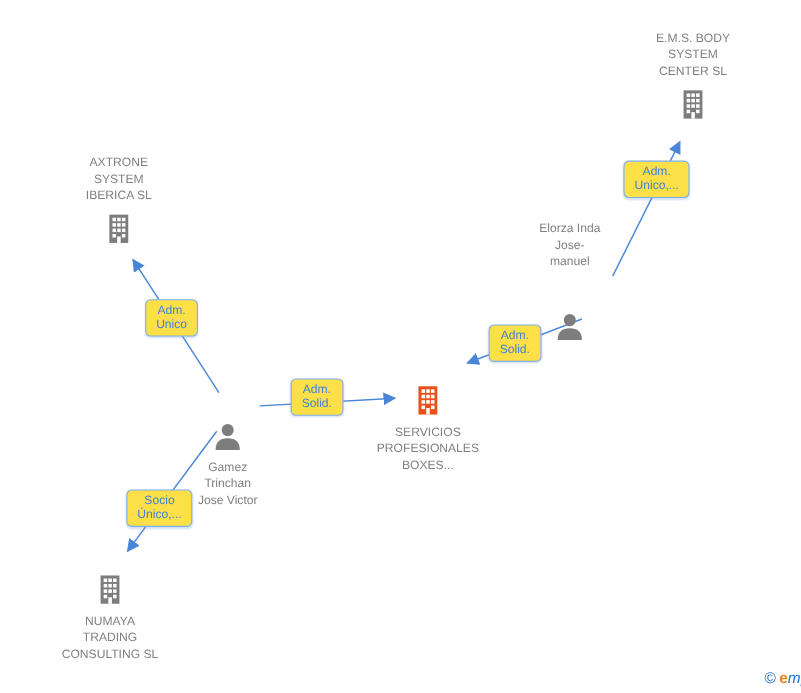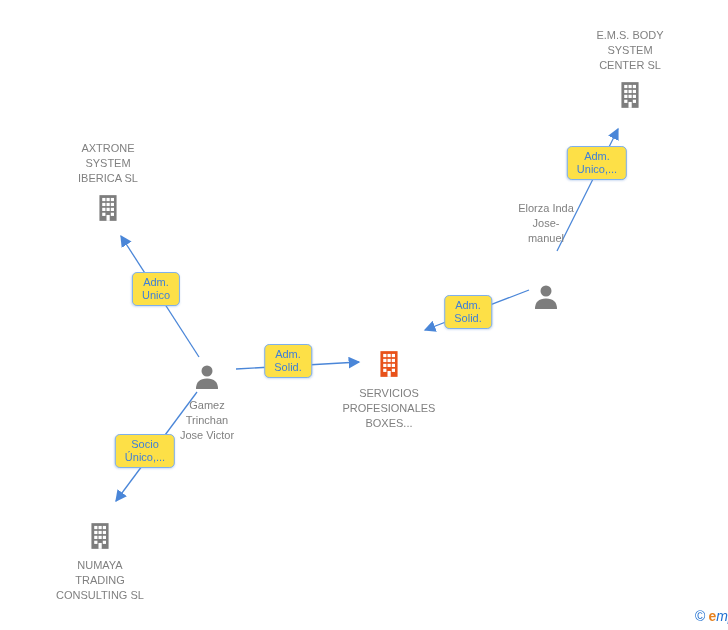--- a/index.html
+++ b/index.html
@@ -135,31 +135,31 @@
         <rect x="8.6" y="13.8" width="3" height="3"></rect>
           <rect x="12.6" y="13.8" width="3" height="3"></rect>
           <rect x="16.6" y="13.8" width="3" height="3"></rect>
         <rect x="8.6" y="18.4" width="3" height="3"></rect>
           <rect x="16.6" y="18.4" width="3" height="3"></rect>
         <rect x="12.6" y="20.5" width="3" height="5.5"></rect>
       </g>
     </svg>
   </div>
 
-  <div class="node" style="left:546px;top:201px;gap:30px;">
+  <div class="node" style="left:518px;top:201px;gap:30px;">
     <div class="node-name">Elorza Inda
 Jose-
 manuel</div>
     <svg class="icon icon-gray" width="28" height="28" viewBox="0 0 28 28">
       <circle cx="14" cy="8" r="5.5" fill="currentColor"></circle>
       <path d="M3,26 q0,-10.5 11,-10.5 q11,0 11,10.5 z" fill="currentColor"></path>
     </svg>
   </div>
 
-  <div class="node" style="left:207px;top:356px;">
+  <div class="node" style="left:207px;top:376px;">
     <svg class="icon icon-gray" width="28" height="28" viewBox="0 0 28 28">
       <circle cx="14" cy="8" r="5.5" fill="currentColor"></circle>
       <path d="M3,26 q0,-10.5 11,-10.5 q11,0 11,10.5 z" fill="currentColor"></path>
     </svg>
     <div class="node-name">Gamez
 Trinchan
 Jose Victor</div>
   </div>
 
   <div class="node" style="left:389px;top:342px;justify-content:center;">
@@ -209,21 +209,21 @@
   </div>
 
   <div class="edge-label" style="left:156px;top:289px;">Adm.
 Unico</div>
   <div class="edge-label" style="left:288px;top:361px;">Adm.
 Solid.</div>
   <div class="edge-label" style="left:468px;top:312px;">Adm.
 Solid.</div>
   <div class="edge-label" style="left:597px;top:163px;">Adm.
 Unico,...</div>
-  <div class="edge-label" style="left:145px;top:451px;">Socio
+  <div class="edge-label" style="left:145px;top:462px;">Socio
 Único,...</div>
 
   <div id="footer-brand">
     <span class="copy">©</span>
     <span class="brand"><span class="first">e</span><span>mpresia</span></span>
   </div>
 
 </div>
 
 </body></html>

